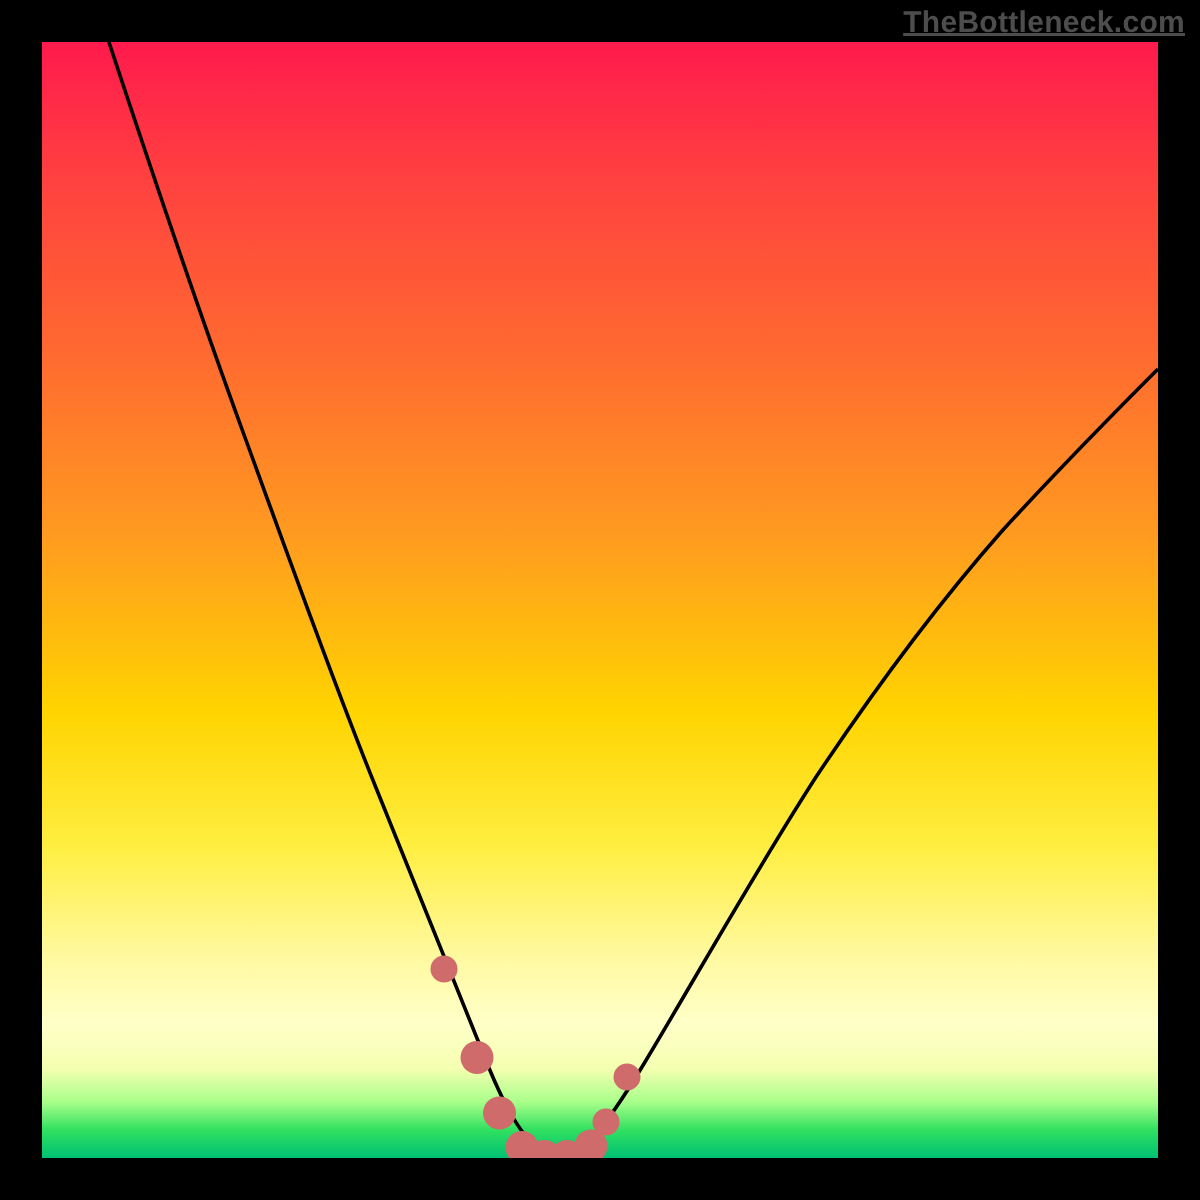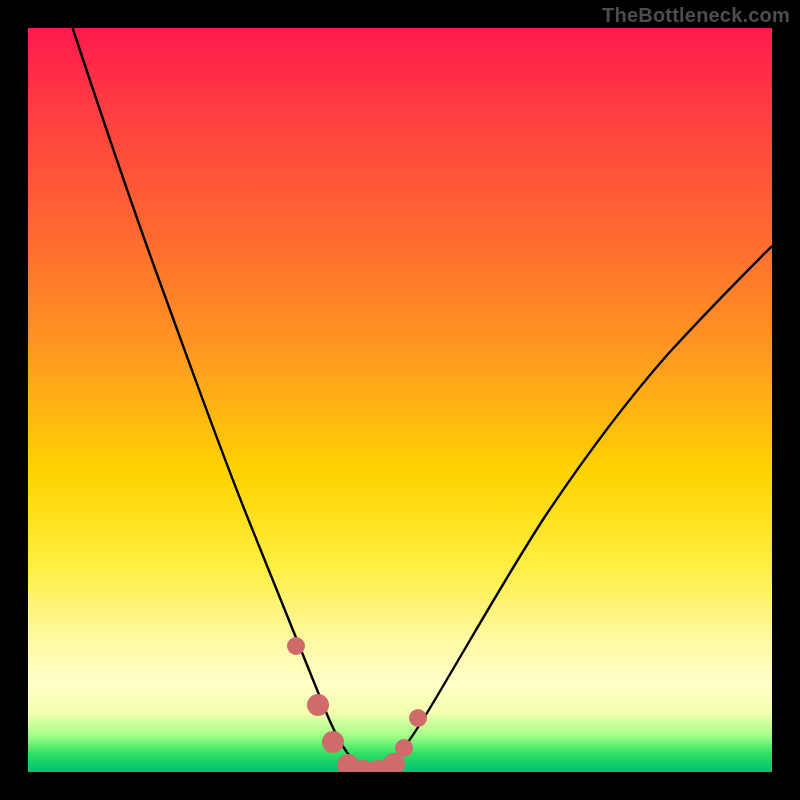--- a/index.html
+++ b/index.html
@@ -52,20 +52,21 @@
   }
   .watermark {
     position: absolute;
     top: 4px;
     right: 10px;
     color: #4d4d4d;
     font-size: 20px;
     font-weight: 600;
     letter-spacing: 0.2px;
     user-select: none;
+    text-decoration: underline;
   }
 </style>
 </head>
 <body>
 
 <div class="frame">
 
   <div class="plot-area">
     <div class="gradient"></div>
 

